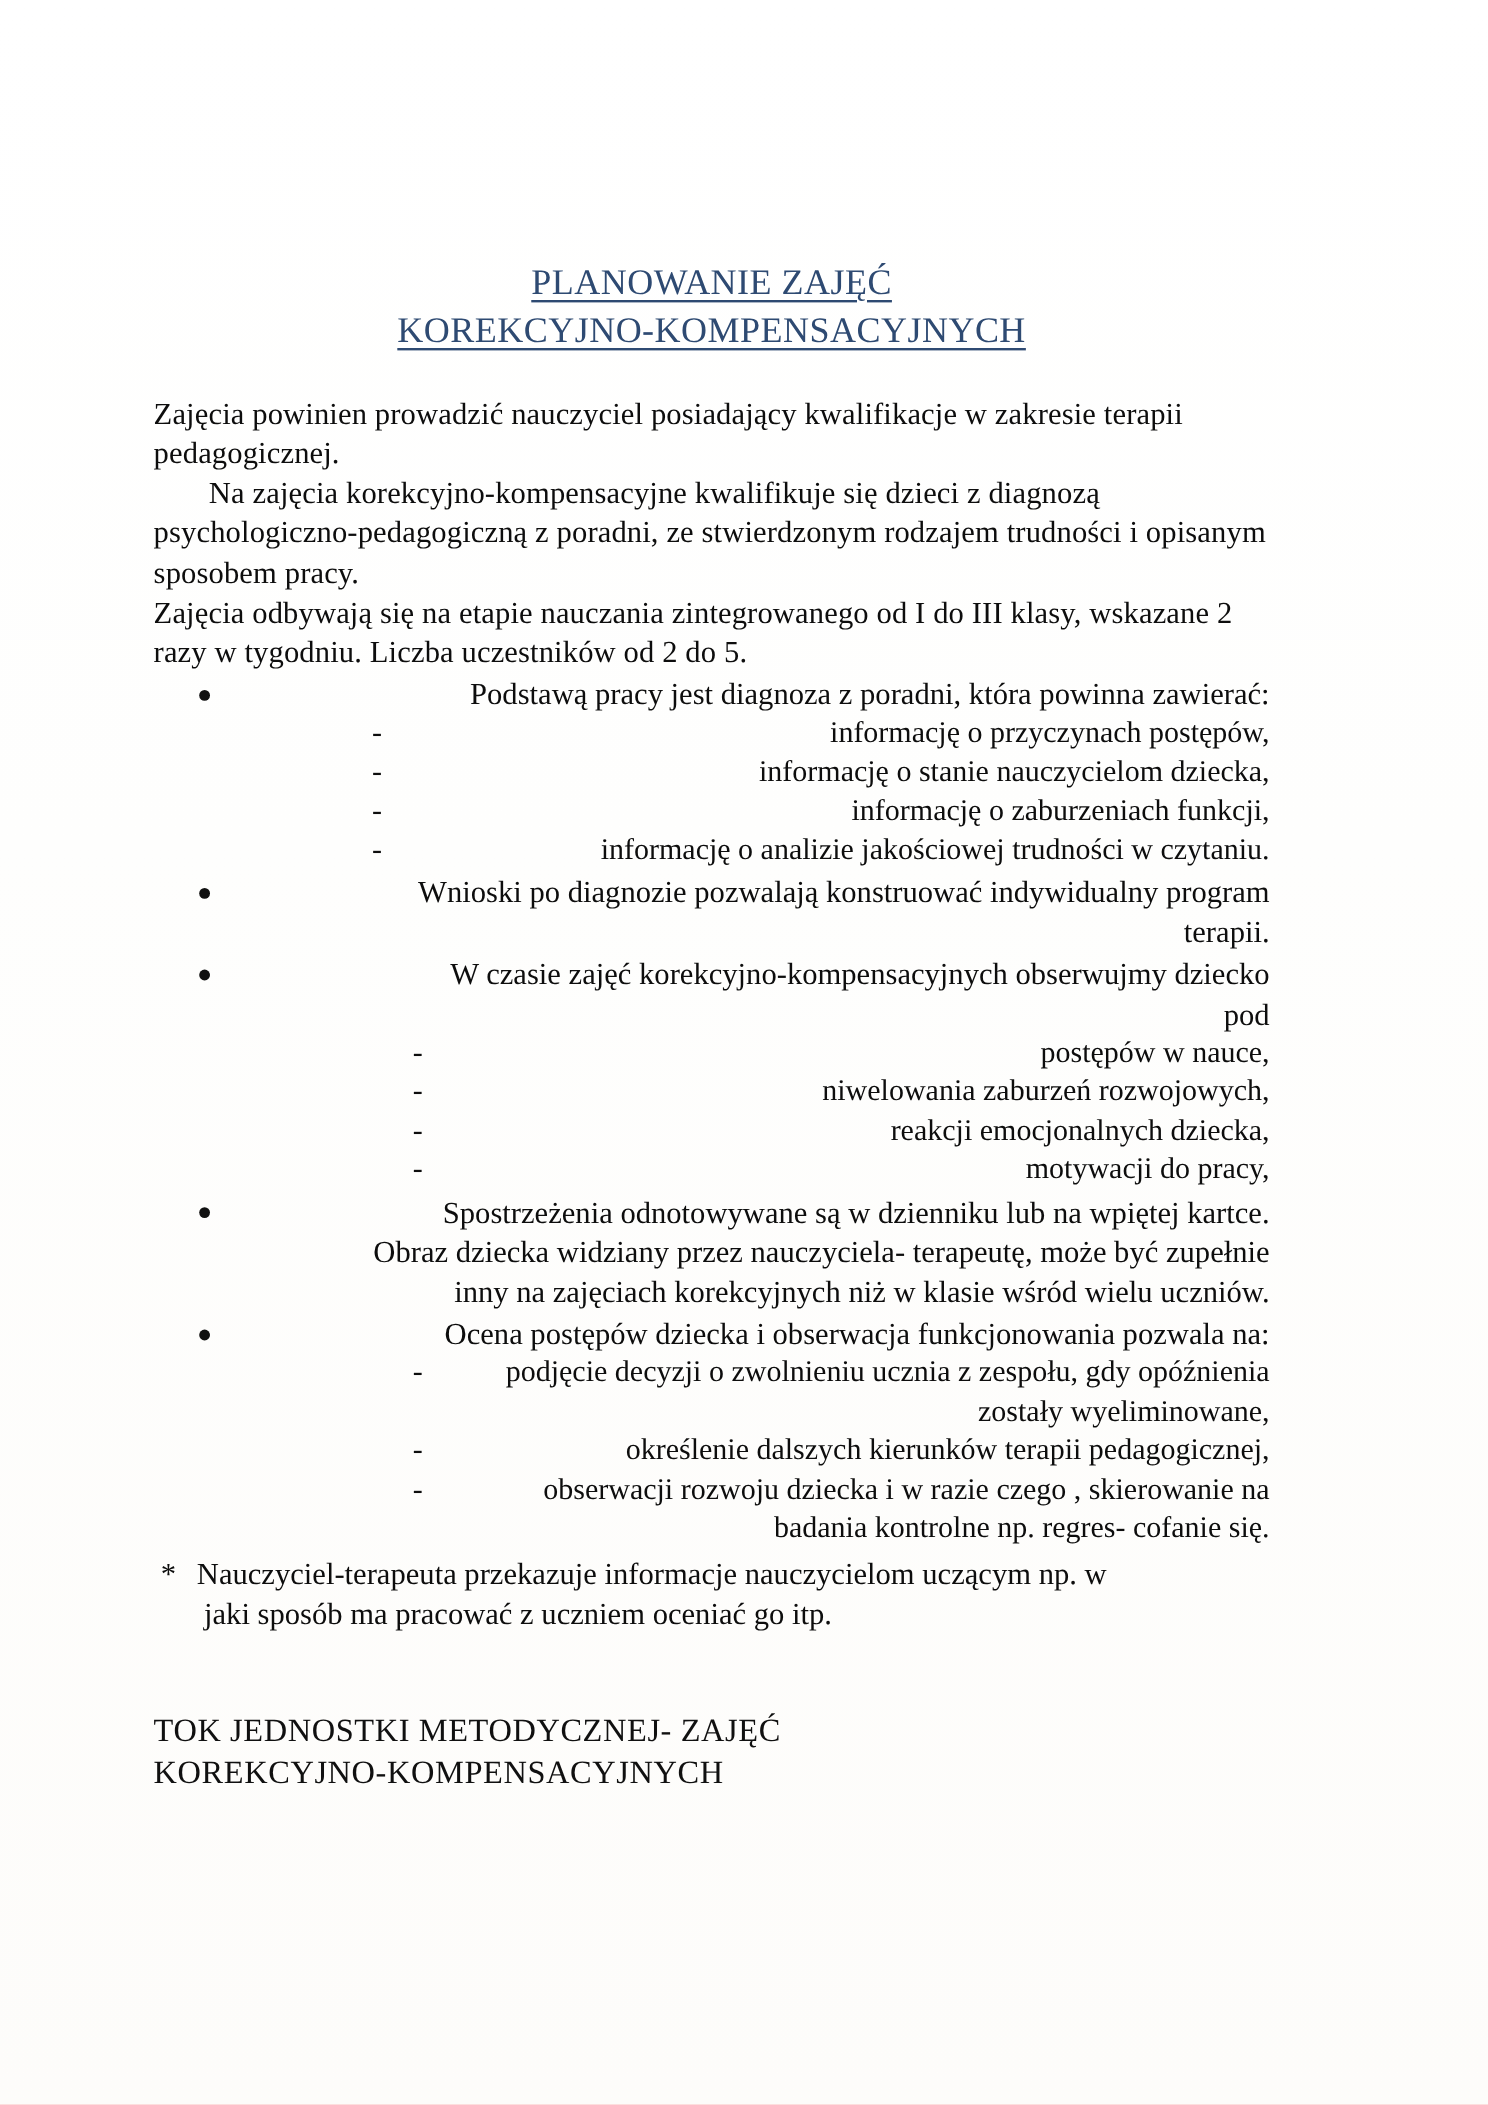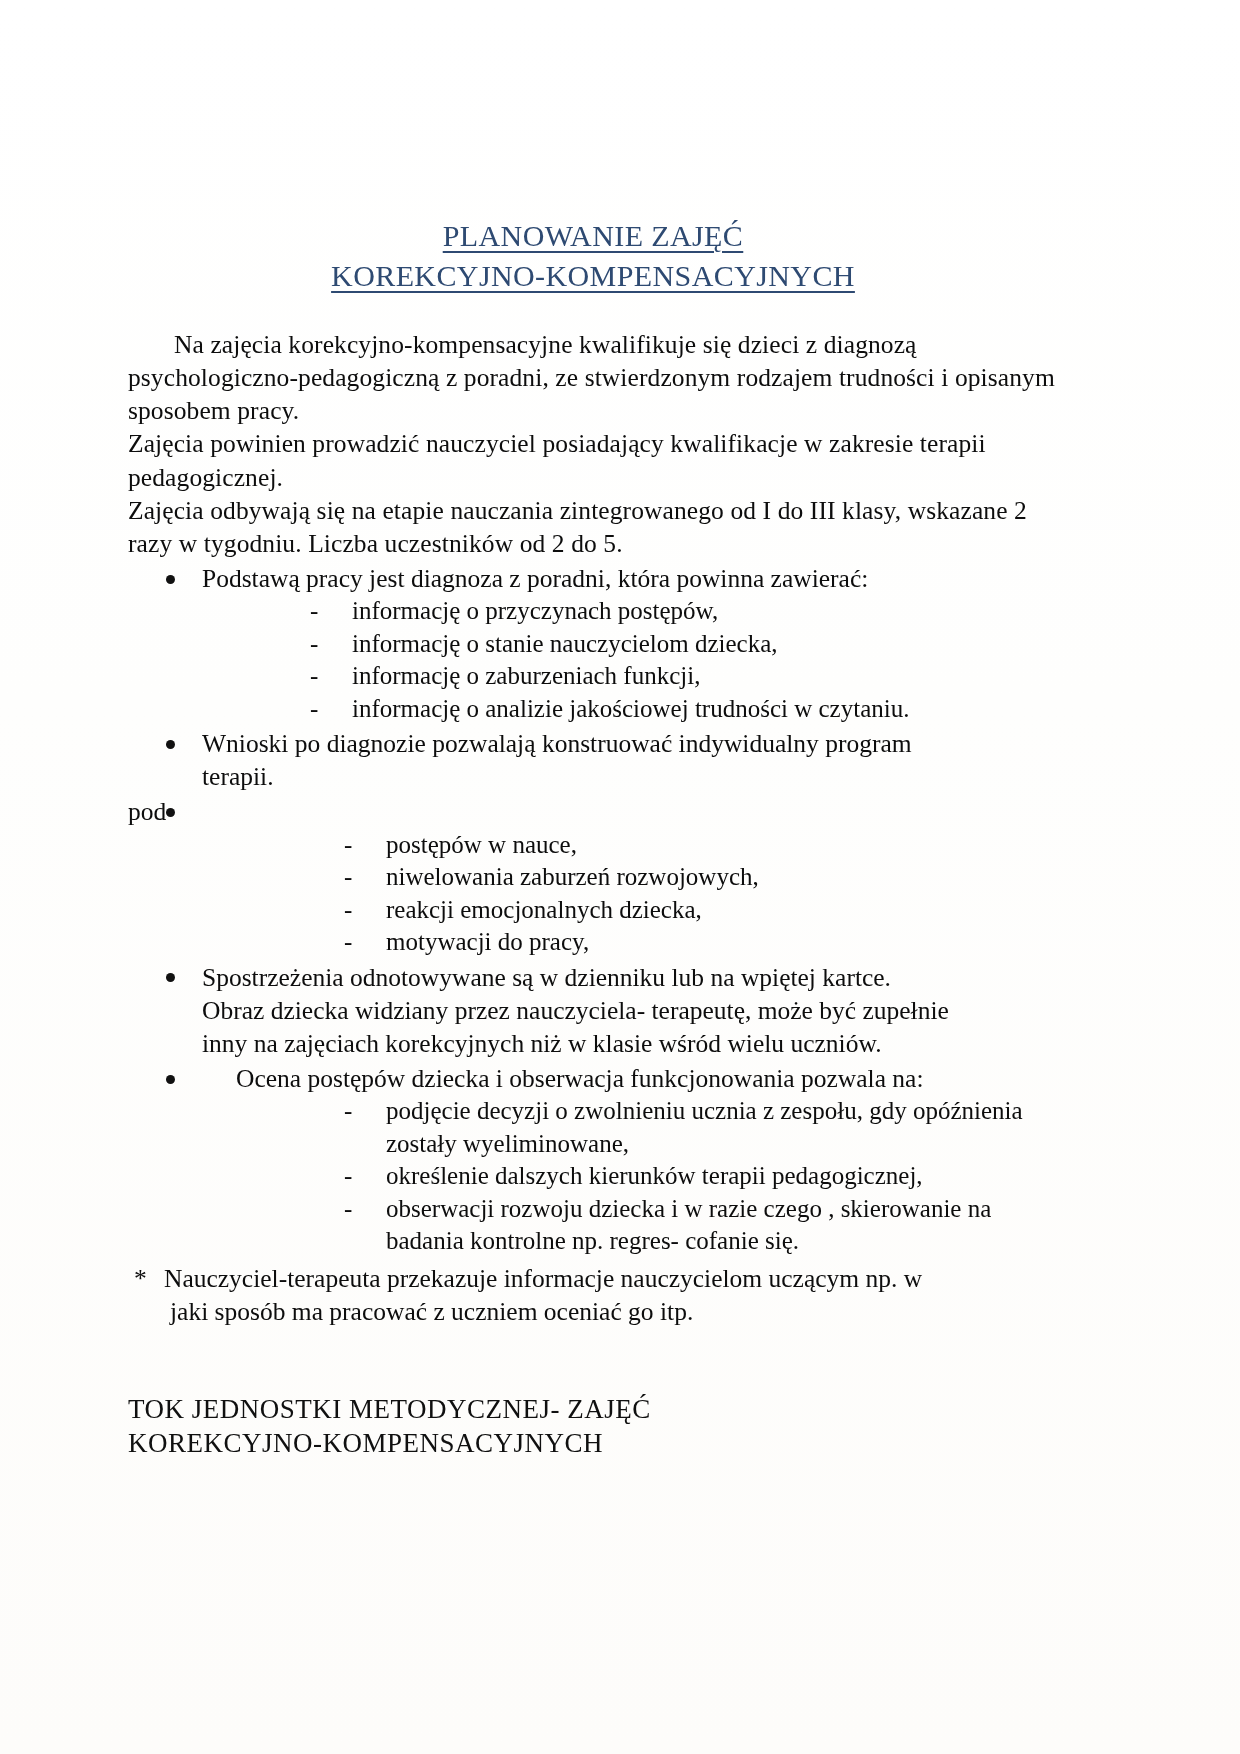--- a/index.html
+++ b/index.html
@@ -66,20 +66,21 @@
   }
   .para.first {
     text-indent: 46px;
   }
 
   
   .bullets {
     margin: 2px 0 0 0;
     padding: 0;
     list-style: none;
+    text-align: right;
   }
   .bullet-item {
     position: relative;
     padding-left: 74px;
     font-size: 25.5px;
     line-height: 1.30;
     margin-top: 2px;
   }
   .bullet-item > .dot {
     position: absolute;
@@ -176,32 +177,32 @@
 <div class="page">
   <div class="sheet"></div>
 
   <div class="content">
 
     <h1 class="doc-title">
       <span class="tline">PLANOWANIE ZAJĘĆ</span>
       <span class="tline">KOREKCYJNO-KOMPENSACYJNYCH</span>
     </h1>
 
+    <p class="para">
+      <span>Zajęcia powinien prowadzić nauczyciel posiadający kwalifikacje w zakresie</span>
+      <span>terapii pedagogicznej.</span>
+    </p>
+
     <p class="para first">
       <span>Na zajęcia korekcyjno-kompensacyjne kwalifikuje się dzieci z diagnozą</span>
       <span>psychologiczno-pedagogiczną z poradni, ze stwierdzonym rodzajem trudności i</span>
       <span>opisanym sposobem pracy.</span>
     </p>
 
     <p class="para">
-      <span>Zajęcia powinien prowadzić nauczyciel posiadający kwalifikacje w zakresie</span>
-      <span>terapii pedagogicznej.</span>
-    </p>
-
-    <p class="para">
       <span>Zajęcia odbywają się na etapie nauczania zintegrowanego od I do III klasy,</span>
       <span>wskazane 2 razy w tygodniu. Liczba uczestników od 2 do 5.</span>
     </p>
 
     <ul class="bullets">
 
       <li class="bullet-item">
         <span class="dot"></span>
         <span>Podstawą pracy jest diagnoza z poradni, która powinna zawierać:</span>
         <ul class="dashes lvl-a">
@@ -225,20 +226,21 @@
       </li>
 
       <li class="bullet-item">
         <span class="dot"></span>
         <span>Wnioski po diagnozie pozwalają konstruować indywidualny program</span>
         <span class="cont">terapii.</span>
       </li>
 
       <li class="bullet-item wide-gap">
         <span class="dot"></span>
+        <span>W czasie zajęć korekcyjno-kompensacyjnych obserwujmy dziecko</span>
         <span class="hang-out">pod</span>
         <ul class="dashes lvl-b">
           <li class="dash-item">
             <span class="dash">-</span>
             <span>postępów w nauce,</span>
           </li>
           <li class="dash-item">
             <span class="dash">-</span>
             <span>niwelowania zaburzeń rozwojowych,</span>
           </li>

